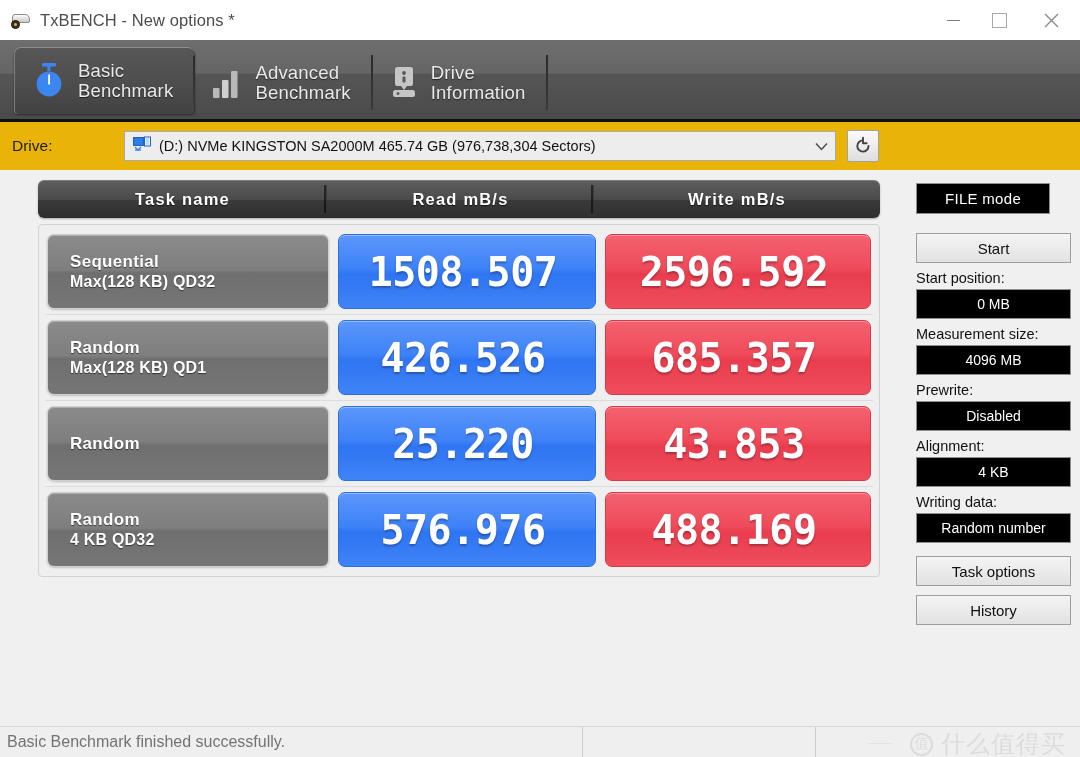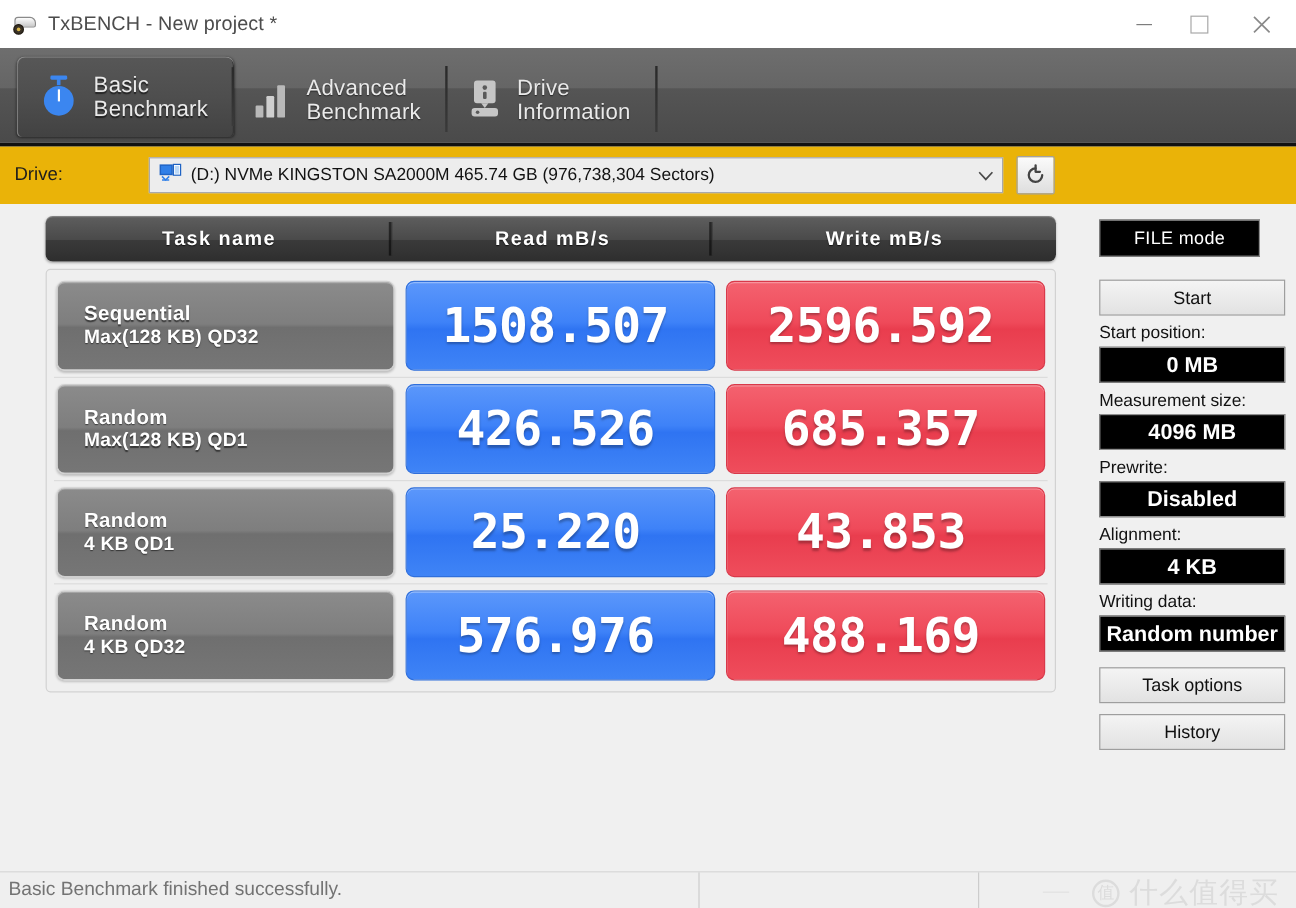--- a/index.html
+++ b/index.html
@@ -252,22 +252,21 @@
     font-size: 15px; color: #101010;
   }
   .slabel {
     font-size: 14.5px; color: #111; margin: 7px 0 3px 12px;
   }
   .sval {
     height: 30px; width: 155px; margin-left: 12px;
     background: #000000; color: #ffffff;
     border: 1px solid #8f8f8f;
     display: flex; align-items: center; justify-content: center;
-    font-size: 18px;
-    font-weight: bold;
+    font-size: 14px;
   }
   .gap-start { margin-top: 19px; }
   .gap-btn2 { margin-top: 13px; }
   .gap-btn3 { margin-top: 9px; }
 
   
   .statusbar {
     flex: 0 0 31px; height: 31px;
     background: #efefef;
     border-top: 1px solid #d7d7d7;
@@ -305,21 +304,21 @@
 </head>
 <body>
 
 <div class="app">
 
   <div class="titlebar">
     <div class="app-icon">
       <div class="body"></div>
         <div class="wheel"></div>
     </div>
-    <div class="title-text">TxBENCH - New project *</div>
+    <div class="title-text">TxBENCH - New options *</div>
     <div class="wincontrols">
       <div>
           <span class="wc-min"></span>
         </div>
       <div>
           <span class="wc-max"></span>
         </div>
       <div class="wc-close">
         <svg width="17" height="17" viewBox="0 0 17 17">
           <path d="M2 2 L15 15 M15 2 L2 15" stroke="#8a8a8a" stroke-width="1.4" fill="none"></path>
@@ -429,21 +428,20 @@
             <div class="task-l1">Random</div>
             <div class="task-l2">Max(128 KB) QD1</div>
           </div>
           <div class="val-cell val-read">426.526</div>
           <div class="val-cell val-write">685.357</div>
         </div>
 
         <div class="trow">
           <div class="task-cell">
             <div class="task-l1">Random</div>
-            <div class="task-l2">4 KB QD1</div>
           </div>
           <div class="val-cell val-read">25.220</div>
           <div class="val-cell val-write">43.853</div>
         </div>
 
         <div class="trow">
           <div class="task-cell">
             <div class="task-l1">Random</div>
             <div class="task-l2">4 KB QD32</div>
           </div>

